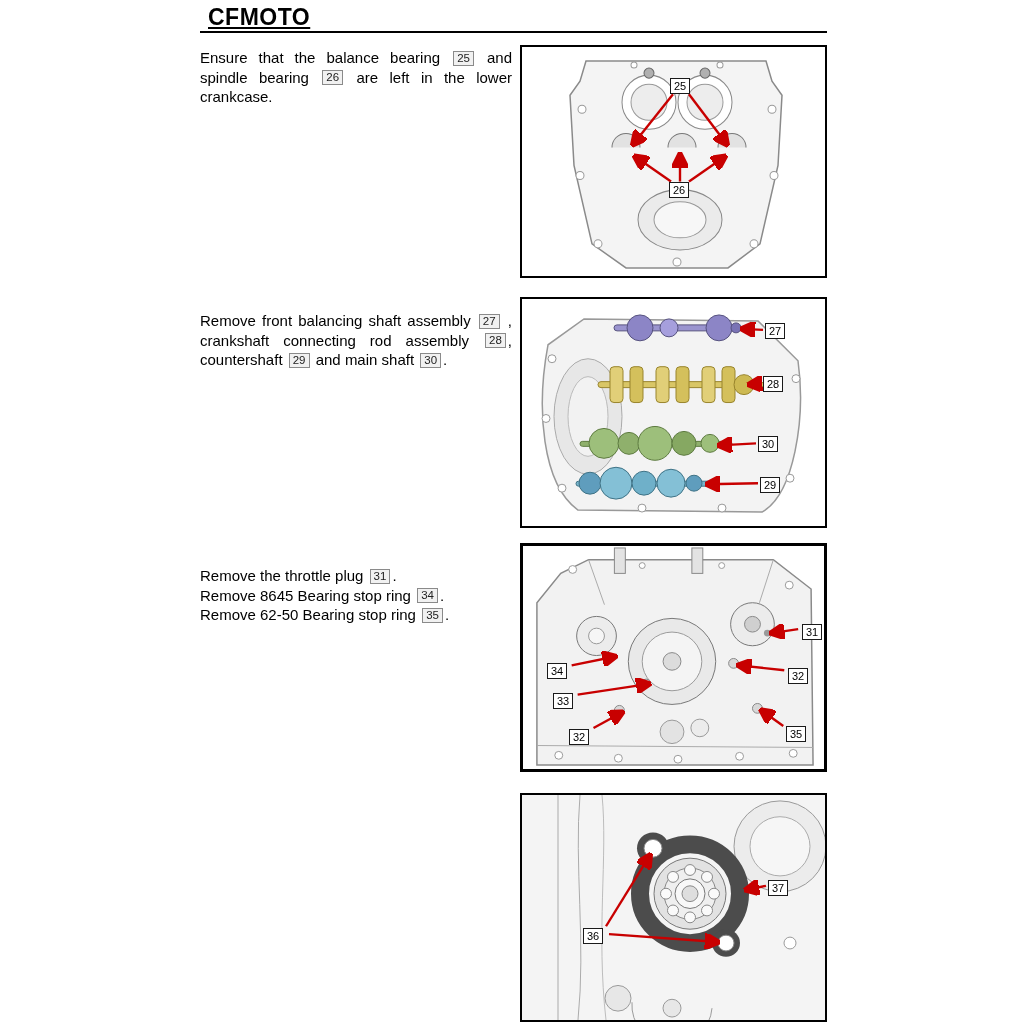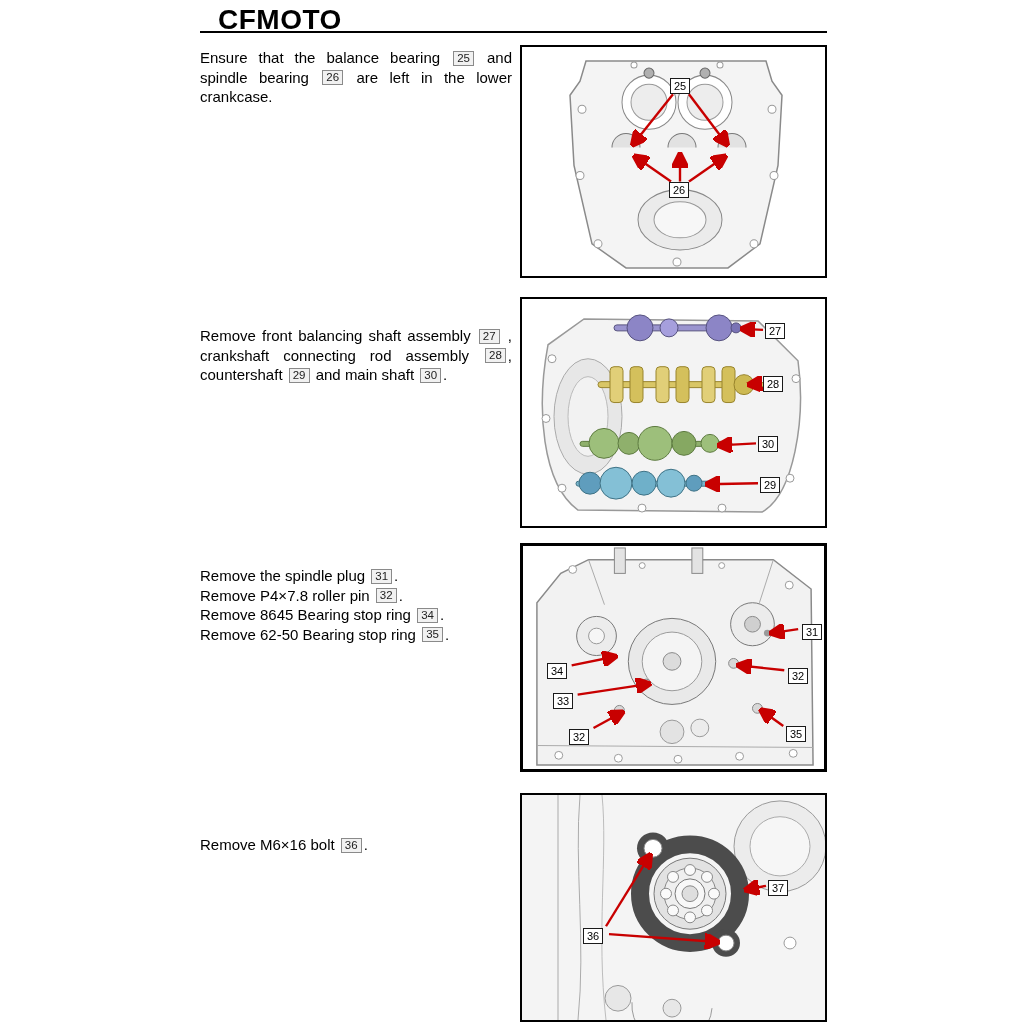--- a/index.html
+++ b/index.html
@@ -1,20 +1,20 @@
 <!DOCTYPE html>
 <html><head>
 <meta charset="utf-8">
 <style>
   * { margin:0; padding:0; box-sizing:border-box; }
   html, body { width:1024px; height:1024px; background:#ffffff; }
   body { font-family:"Liberation Sans","DejaVu Sans",sans-serif; color:#000; position:relative; }
   .page { position:absolute; inset:0; background:#fff; overflow:hidden; }
 
-  .brand { position:absolute; left:218px; top:4px; font-size:28px; font-weight:700; letter-spacing:.5px;text-decoration:underline; }
+  .brand { position:absolute; left:208px; top:4px; font-size:23px; font-weight:700; letter-spacing:.5px;text-decoration:underline; }
   .rule  { position:absolute; left:200px; top:31px; width:627px; height:2px; background:#000; }
 
   .text-block { position:absolute; font-size:15px; line-height:19.5px; text-align:justify; }
   .text-block .line { display:block; text-align:justify; }
 
   .ref { display:inline-block; border:1px solid #8a8a8a; background:#f1f1f1; font-size:11.5px;
          line-height:13px; padding:0 3px; margin:0 2px; vertical-align:1.5px; color:#222; }
 
   figure.fig { position:absolute; border:2px solid #000; background:#fff; }
   figure.fig.thick { border-width:3px; }
@@ -26,31 +26,29 @@
 </head>
 <body>
 
 <div class="page">
 
   <div class="brand">CFMOTO</div>
   <div class="rule"></div>
 
   <div class="text-block" style="left:200px; top:48px; width:312px;"><span>Ensure that the balance bearing </span><span class="ref">25</span><span> and spindle bearing </span><span class="ref">26</span><span> are left in the lower crankcase.</span></div>
 
-  <div class="text-block" style="left:200px; top:326px; width:312px;"><span>Remove front balancing shaft assembly </span><span class="ref">27</span><span> , crankshaft connecting rod assembly </span><span class="ref">28</span><span>, countershaft </span><span class="ref">29</span><span> and main shaft </span><span class="ref">30</span><span>.</span></div>
+  <div class="text-block" style="left:200px; top:311px; width:312px;"><span>Remove front balancing shaft assembly </span><span class="ref">27</span><span> , crankshaft connecting rod assembly </span><span class="ref">28</span><span>, countershaft </span><span class="ref">29</span><span> and main shaft </span><span class="ref">30</span><span>.</span></div>
 
   <div class="text-block" style="left:200px; top:566px; width:312px;">
-    <div class="line"><span>Remove the spindle plug </span><span class="ref">31</span><span>.</span></div>
-    <div class="line"><span>Remove P4×7.8 roller pin </span><span class="ref">32</span><span>.</span></div>
+    <div class="line"><span>Remove the throttle plug </span><span class="ref">31</span><span>.</span></div>
     <div class="line"><span>Remove 8645 Bearing stop ring </span><span class="ref">34</span><span>.</span></div>
     <div class="line"><span>Remove 62-50 Bearing stop ring </span><span class="ref">35</span><span>.</span></div>
   </div>
 
   <div class="text-block" style="left:200px; top:835px; width:312px;">
-    <div class="line"><span>Remove M6×16 bolt </span><span class="ref">36</span><span>.</span></div>
   </div>
 
   <figure class="fig" style="left:520px; top:45px; width:307px; height:233px;">
     <svg viewBox="0 0 303 228" preserveAspectRatio="none">
       <g>
         <path d="M64,14 L244,14 L250,34 L260,48 L256,118 L238,196 L206,220 L104,220 L70,196 L52,118 L48,48 L58,34 Z" fill="#f4f4f4" stroke="#8a8a8a" stroke-width="1.5"></path>
         <circle cx="127" cy="55" r="27" fill="#ffffff" stroke="#888"></circle>
         <circle cx="127" cy="55" r="18" fill="#ededed" stroke="#999"></circle>
         <circle cx="183" cy="55" r="27" fill="#ffffff" stroke="#888"></circle>
         <circle cx="183" cy="55" r="18" fill="#ededed" stroke="#999"></circle>

